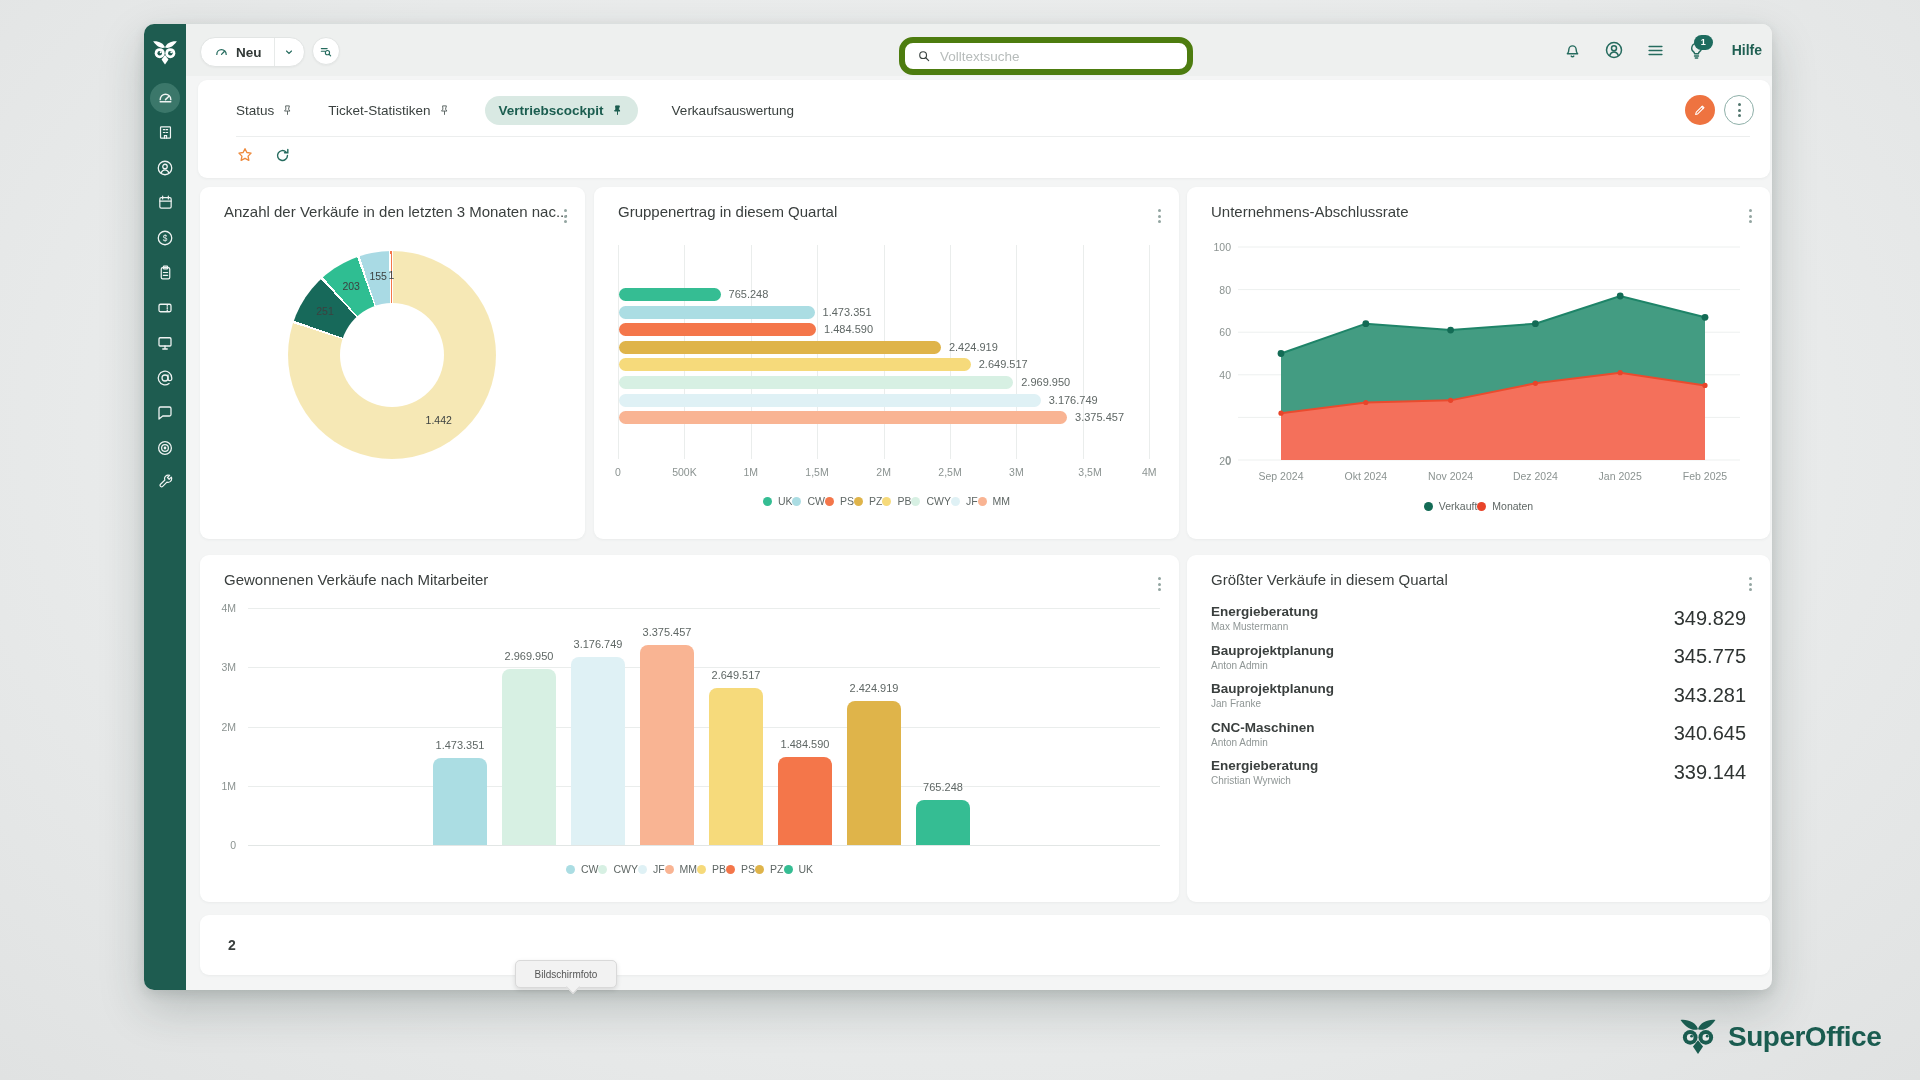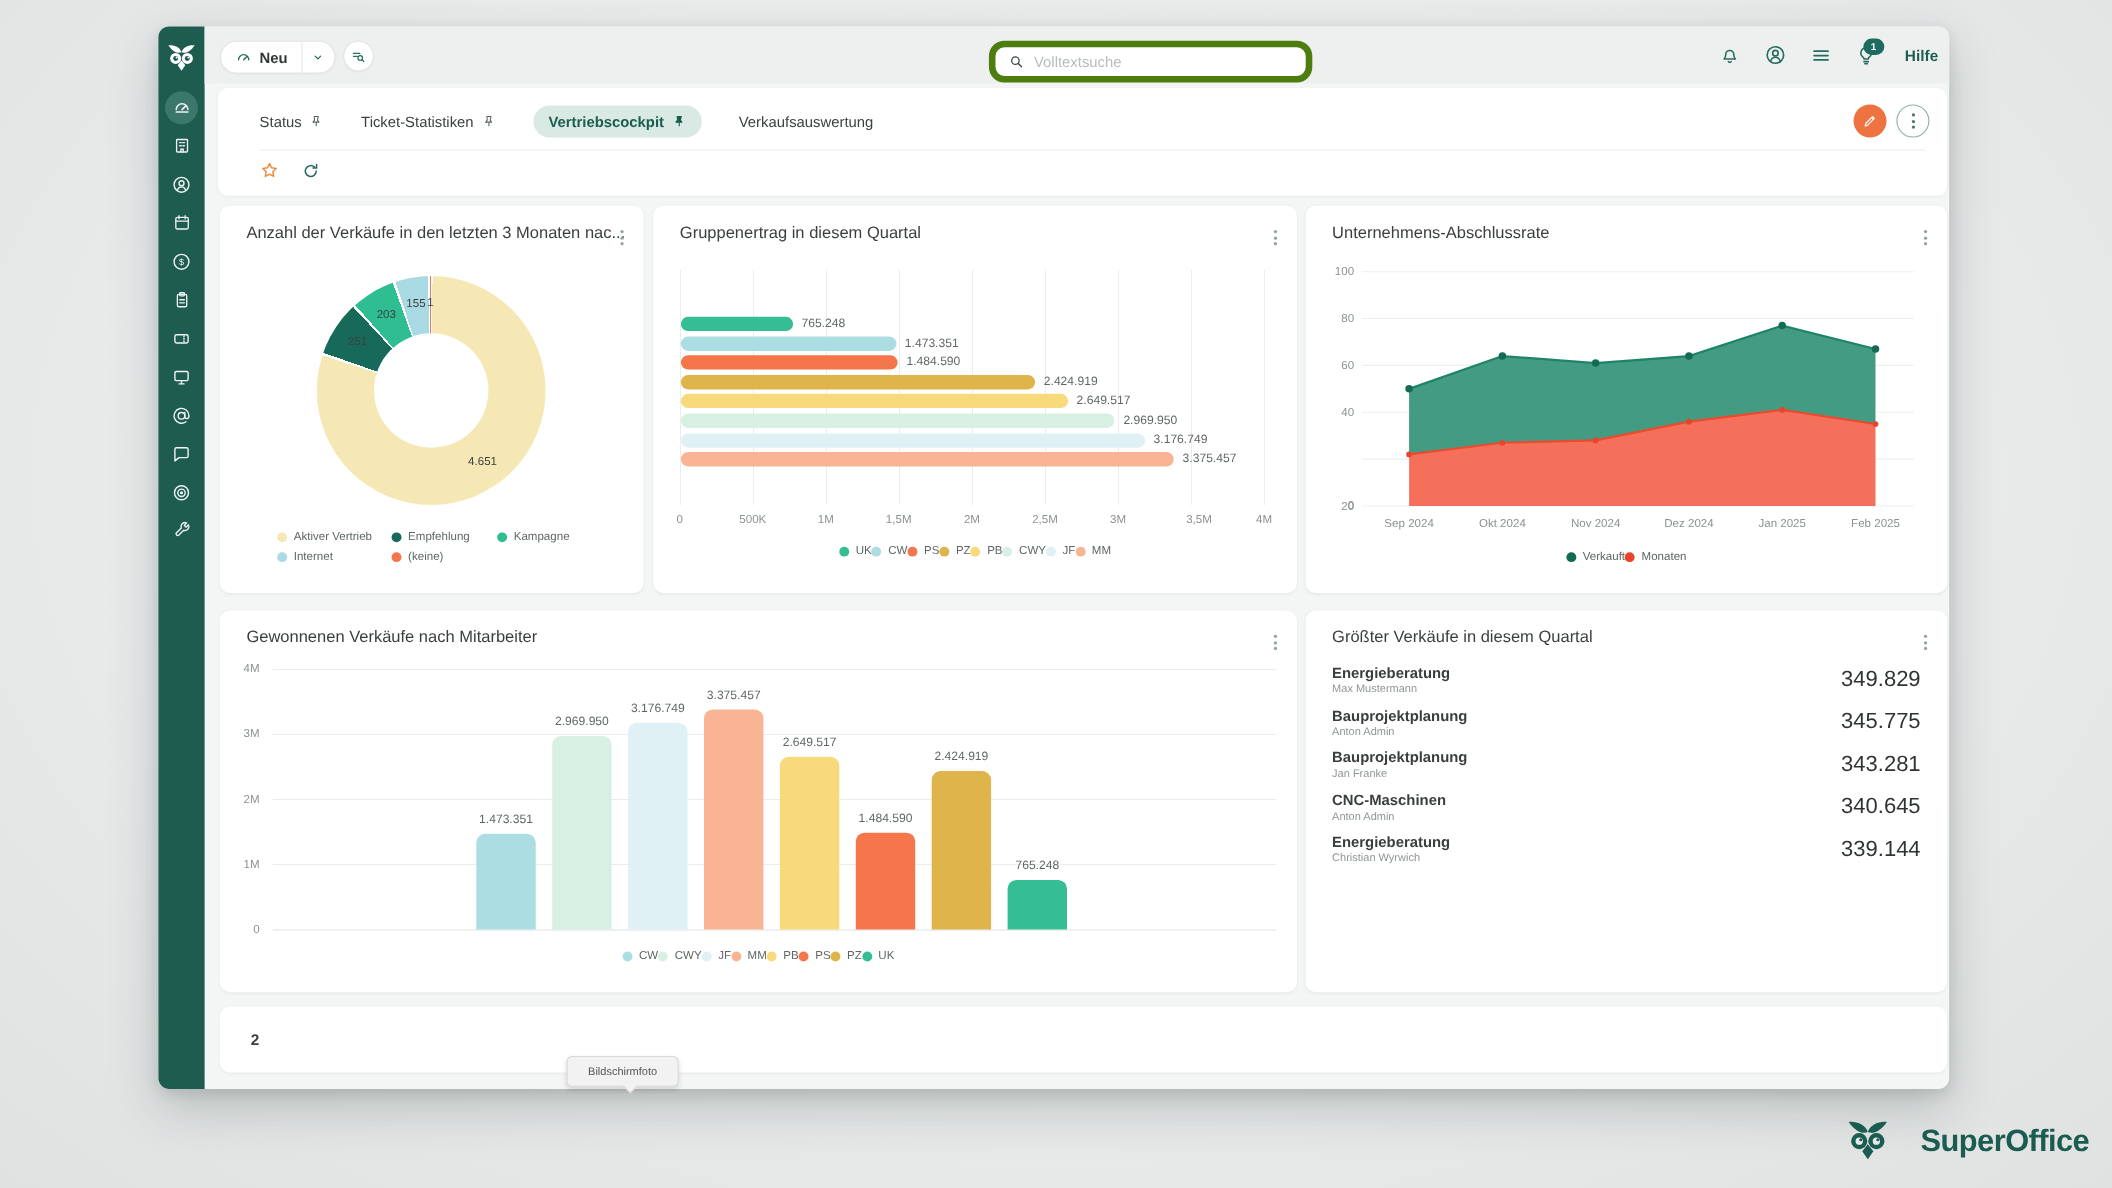--- a/index.html
+++ b/index.html
@@ -100,21 +100,21 @@
   .ls-val{font-size:20px;font-weight:500;color:#2f3433;}
   
   .page-num{position:absolute;left:28px;top:50%;transform:translateY(-50%);font-size:14px;font-weight:600;color:#3a3f3e;}
   
   .tooltip{position:absolute;left:515px;top:960px;width:100px;height:26px;background:#f2f2f2;border:1px solid #d9d9d9;
     border-radius:5px;display:flex;align-items:center;justify-content:center;font-size:10px;color:#555;z-index:6;
     box-shadow:0 2px 5px rgba(0,0,0,.12);}
   .tooltip .caret{position:absolute;left:52%;bottom:-5px;width:9px;height:9px;background:#f2f2f2;
     border-right:1px solid #d9d9d9;border-bottom:1px solid #d9d9d9;transform:rotate(45deg);}
   
-  .brandmark{position:absolute;left:1676px;top:1018px;display:flex;align-items:center;gap:26px;}
+  .brandmark{position:absolute;left:1676px;top:1018px;display:flex;align-items:center;gap:8px;}
   .brandmark span{font-size:28px;font-weight:700;color:#1A5C50;letter-spacing:-.5px;}
 </style>
 </head>
 <body>
 
 <div class="window">
 
   <aside class="sidebar">
     <div class="side-logo">
       <svg width="30" height="25" viewBox="0 0 48 40">
@@ -323,43 +323,21 @@
   </section>
 
   <section class="card" id="donut-card">
     <div class="card-title">Anzahl der Verkäufe in den letzten 3 Monaten nac...</div>
     <button class="card-kebab">
         <i></i>
         <i></i>
         <i></i>
       </button>
     <div class="donut-ring" style="background: conic-gradient(rgb(255, 255, 255) 0deg, rgb(255, 255, 255) 0.7deg, rgb(246, 232, 181) 0.7deg, rgb(246, 232, 181) 287.873deg, rgb(255, 255, 255) 287.873deg, rgb(255, 255, 255) 288.573deg, rgb(255, 255, 255) 288.573deg, rgb(255, 255, 255) 289.273deg, rgb(23, 105, 90) 289.273deg, rgb(23, 105, 90) 316.899deg, rgb(255, 255, 255) 316.899deg, rgb(255, 255, 255) 317.599deg, rgb(255, 255, 255) 317.599deg, rgb(255, 255, 255) 318.299deg, rgb(47, 190, 146) 318.299deg, rgb(47, 190, 146) 340.375deg, rgb(255, 255, 255) 340.375deg, rgb(255, 255, 255) 341.075deg, rgb(255, 255, 255) 341.075deg, rgb(255, 255, 255) 341.775deg, rgb(169, 218, 228) 341.775deg, rgb(169, 218, 228) 358.3deg, rgb(255, 255, 255) 358.3deg, rgb(255, 255, 255) 359deg, rgb(255, 255, 255) 359deg, rgb(255, 255, 255) 359.15deg, rgb(244, 118, 74) 359.15deg, rgb(244, 118, 74) 359.85deg, rgb(255, 255, 255) 359.85deg, rgb(255, 255, 255) 360deg);"></div>
-    <div class="donut-legend">
-        <span class="lg-item">
-          <i class="lg-dot" style="background: rgb(246, 232, 181);"></i>
-          <b>Aktiver Vertrieb</b>
-        </span>
-        <span class="lg-item">
-          <i class="lg-dot" style="background: rgb(23, 105, 90);"></i>
-          <b>Empfehlung</b>
-        </span>
-        <span class="lg-item">
-          <i class="lg-dot" style="background: rgb(47, 190, 146);"></i>
-          <b>Kampagne</b>
-        </span>
-        <span class="lg-item">
-          <i class="lg-dot" style="background: rgb(169, 218, 228);"></i>
-          <b>Internet</b>
-        </span>
-        <span class="lg-item">
-          <i class="lg-dot" style="background: rgb(244, 118, 74);"></i>
-          <b>(keine)</b>
-        </span>
-      </div>
-  <span class="slice-label" style="left: 238.699px; top: 232.956px;">4.651</span>
+  <span class="slice-label" style="left: 238.699px; top: 232.956px;">1.442</span>
       <span class="slice-label" style="left: 124.972px; top: 124.328px;">251</span>
       <span class="slice-label" style="left: 151.201px; top: 99.1852px;">203</span>
       <span class="slice-label" style="left: 178.16px; top: 89.2063px;">155</span>
       <span class="slice-label" style="left: 191.302px; top: 88.003px;">1</span>
     </section>
 
   <section class="card" id="hbar-card">
     <div class="card-title">Gruppenertrag in diesem Quartal</div>
     <button class="card-kebab">
         <i></i>

